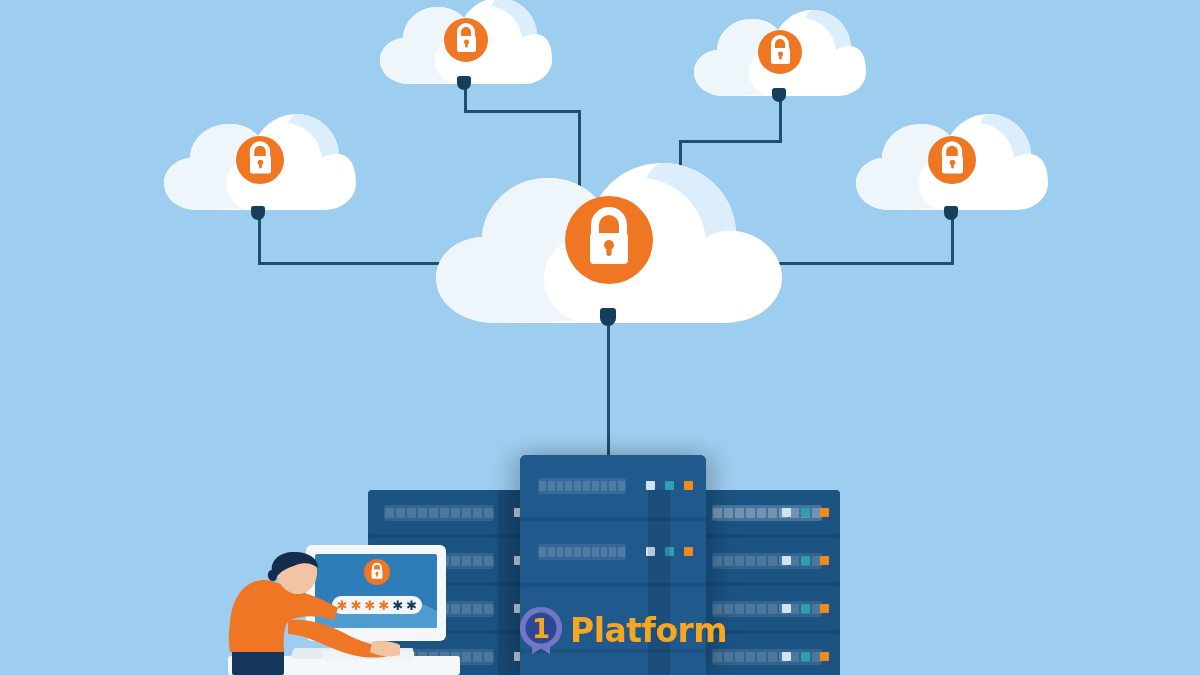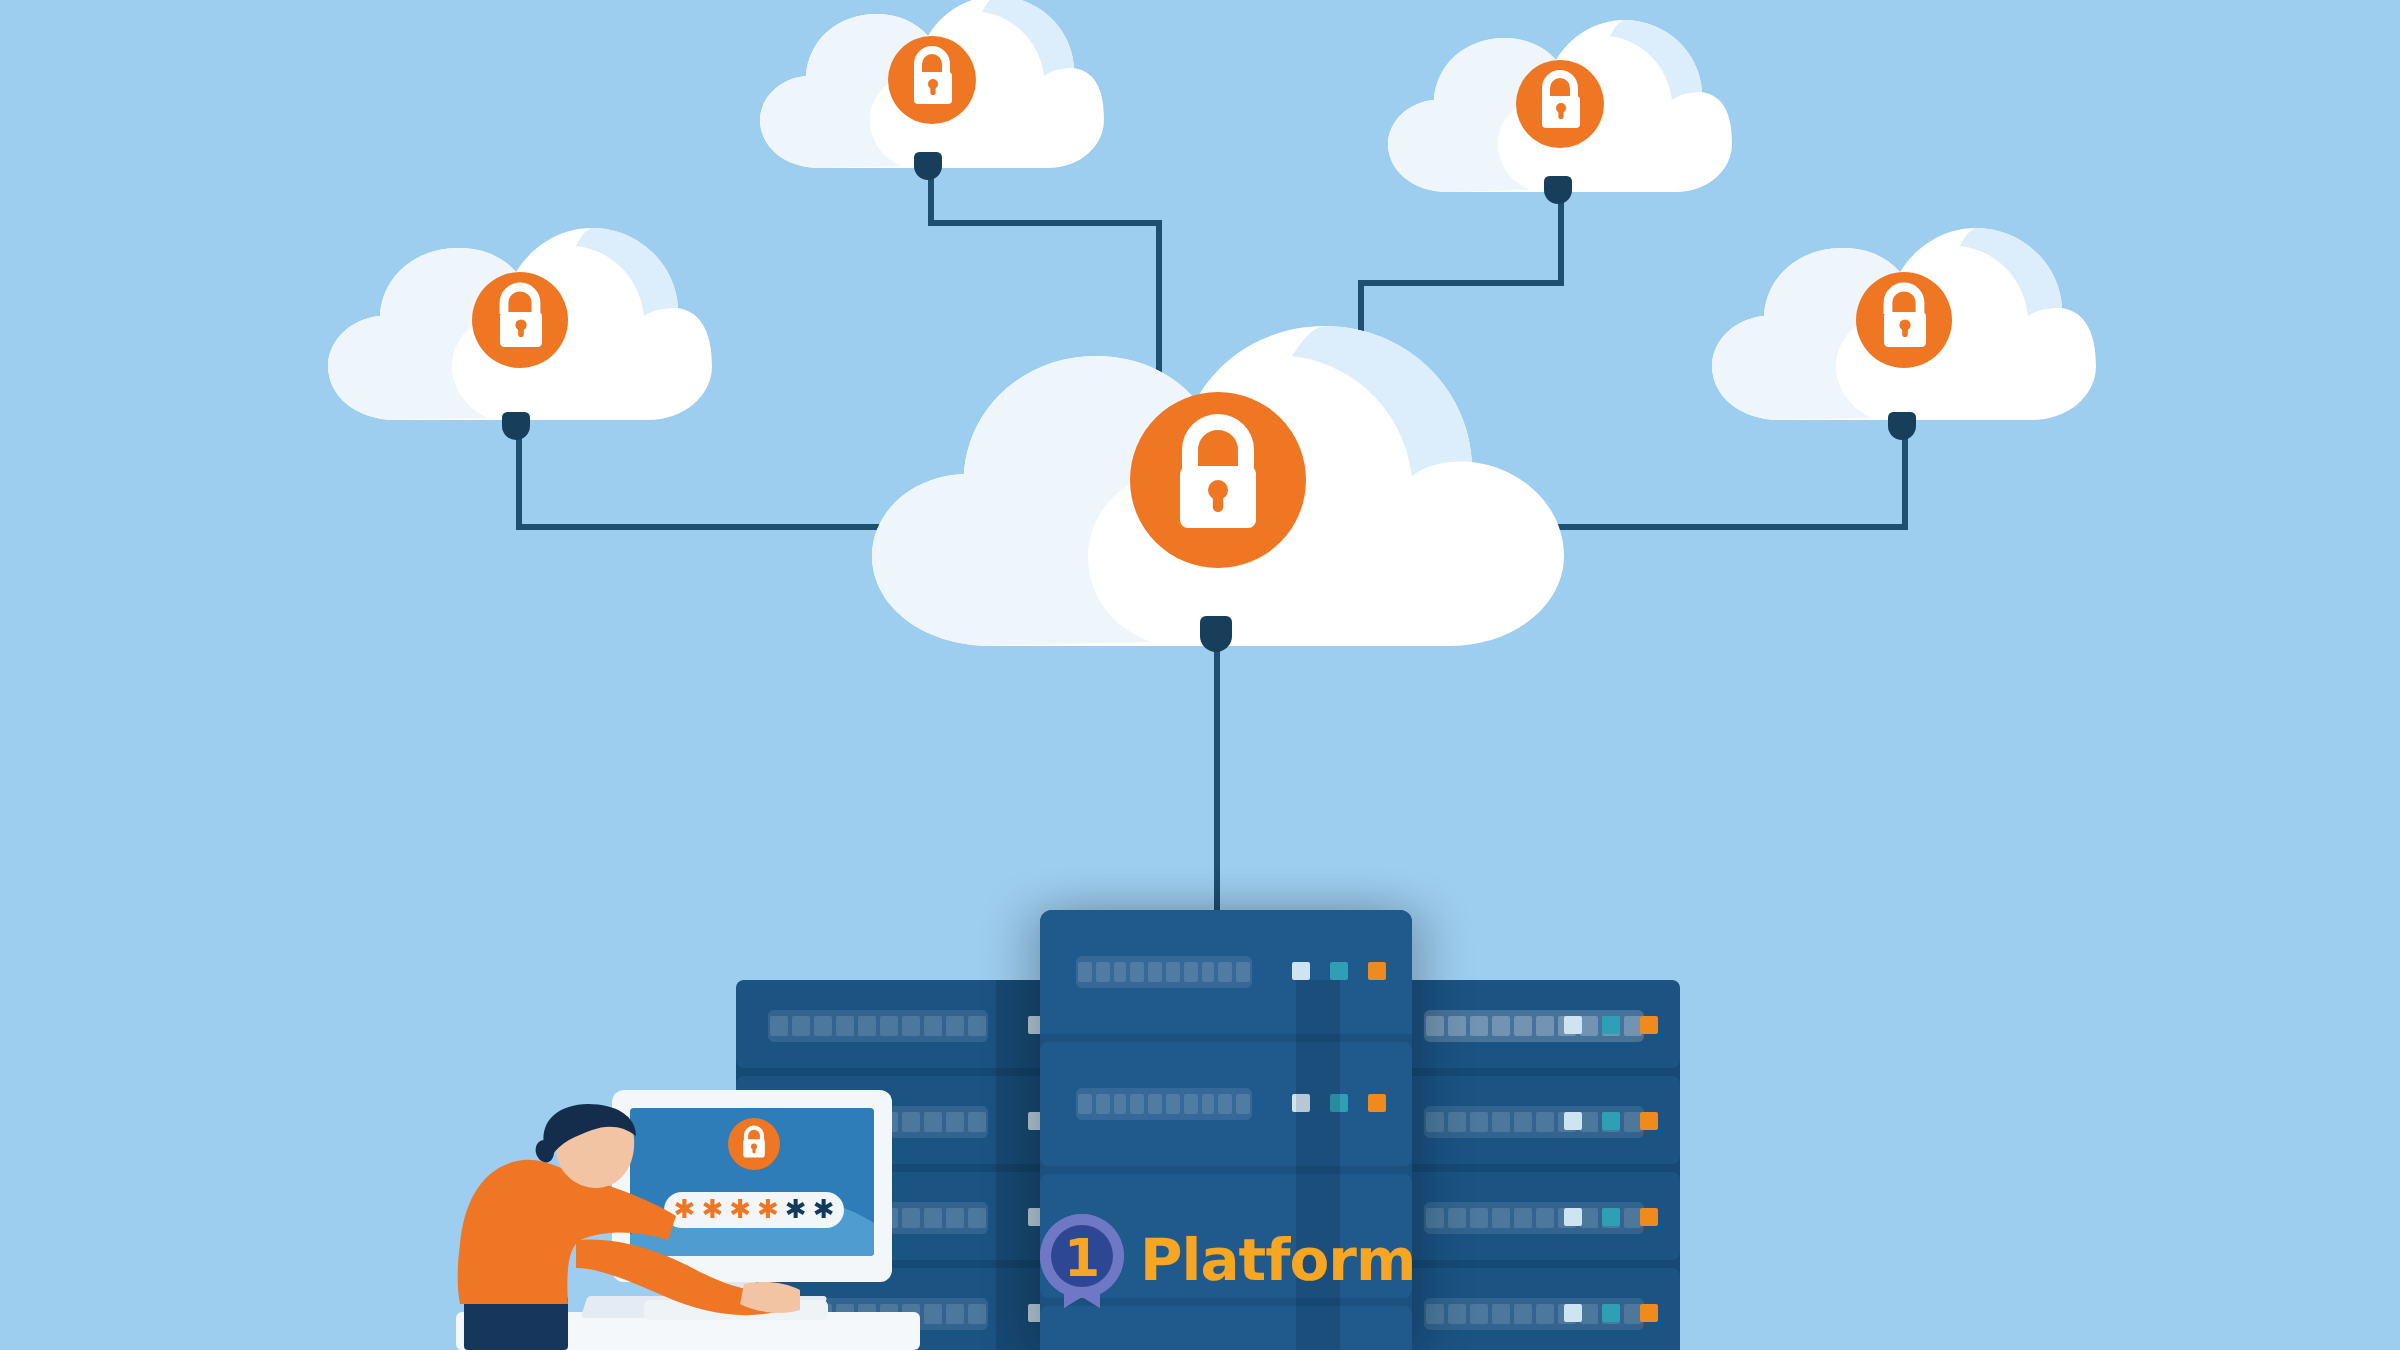--- a/index.html
+++ b/index.html
@@ -126,21 +126,21 @@
   
   .logo {
     position: absolute;
     display: flex;
     align-items: center;
     gap: 6px;
   }
   .logo-text {
     font-family: "DejaVu Sans", sans-serif;
     font-weight: bold;
-    font-size: 29px;
+    font-size: 33px;
     color: #f6a623;
     letter-spacing: -0.5px;
     line-height: 1;
   }
 </style>
 </head>
 <body>
 
 <div id="stage">
 

